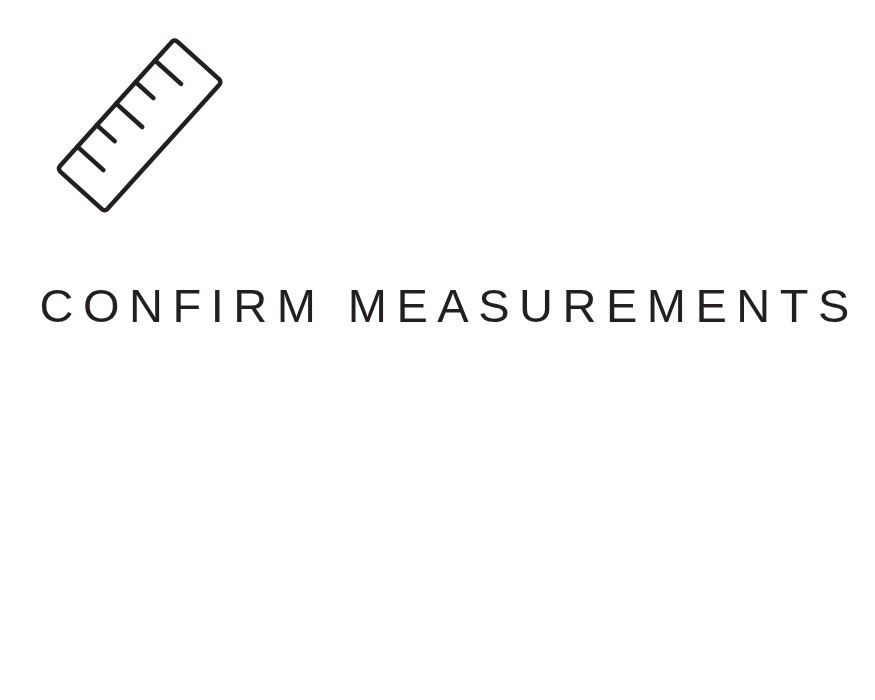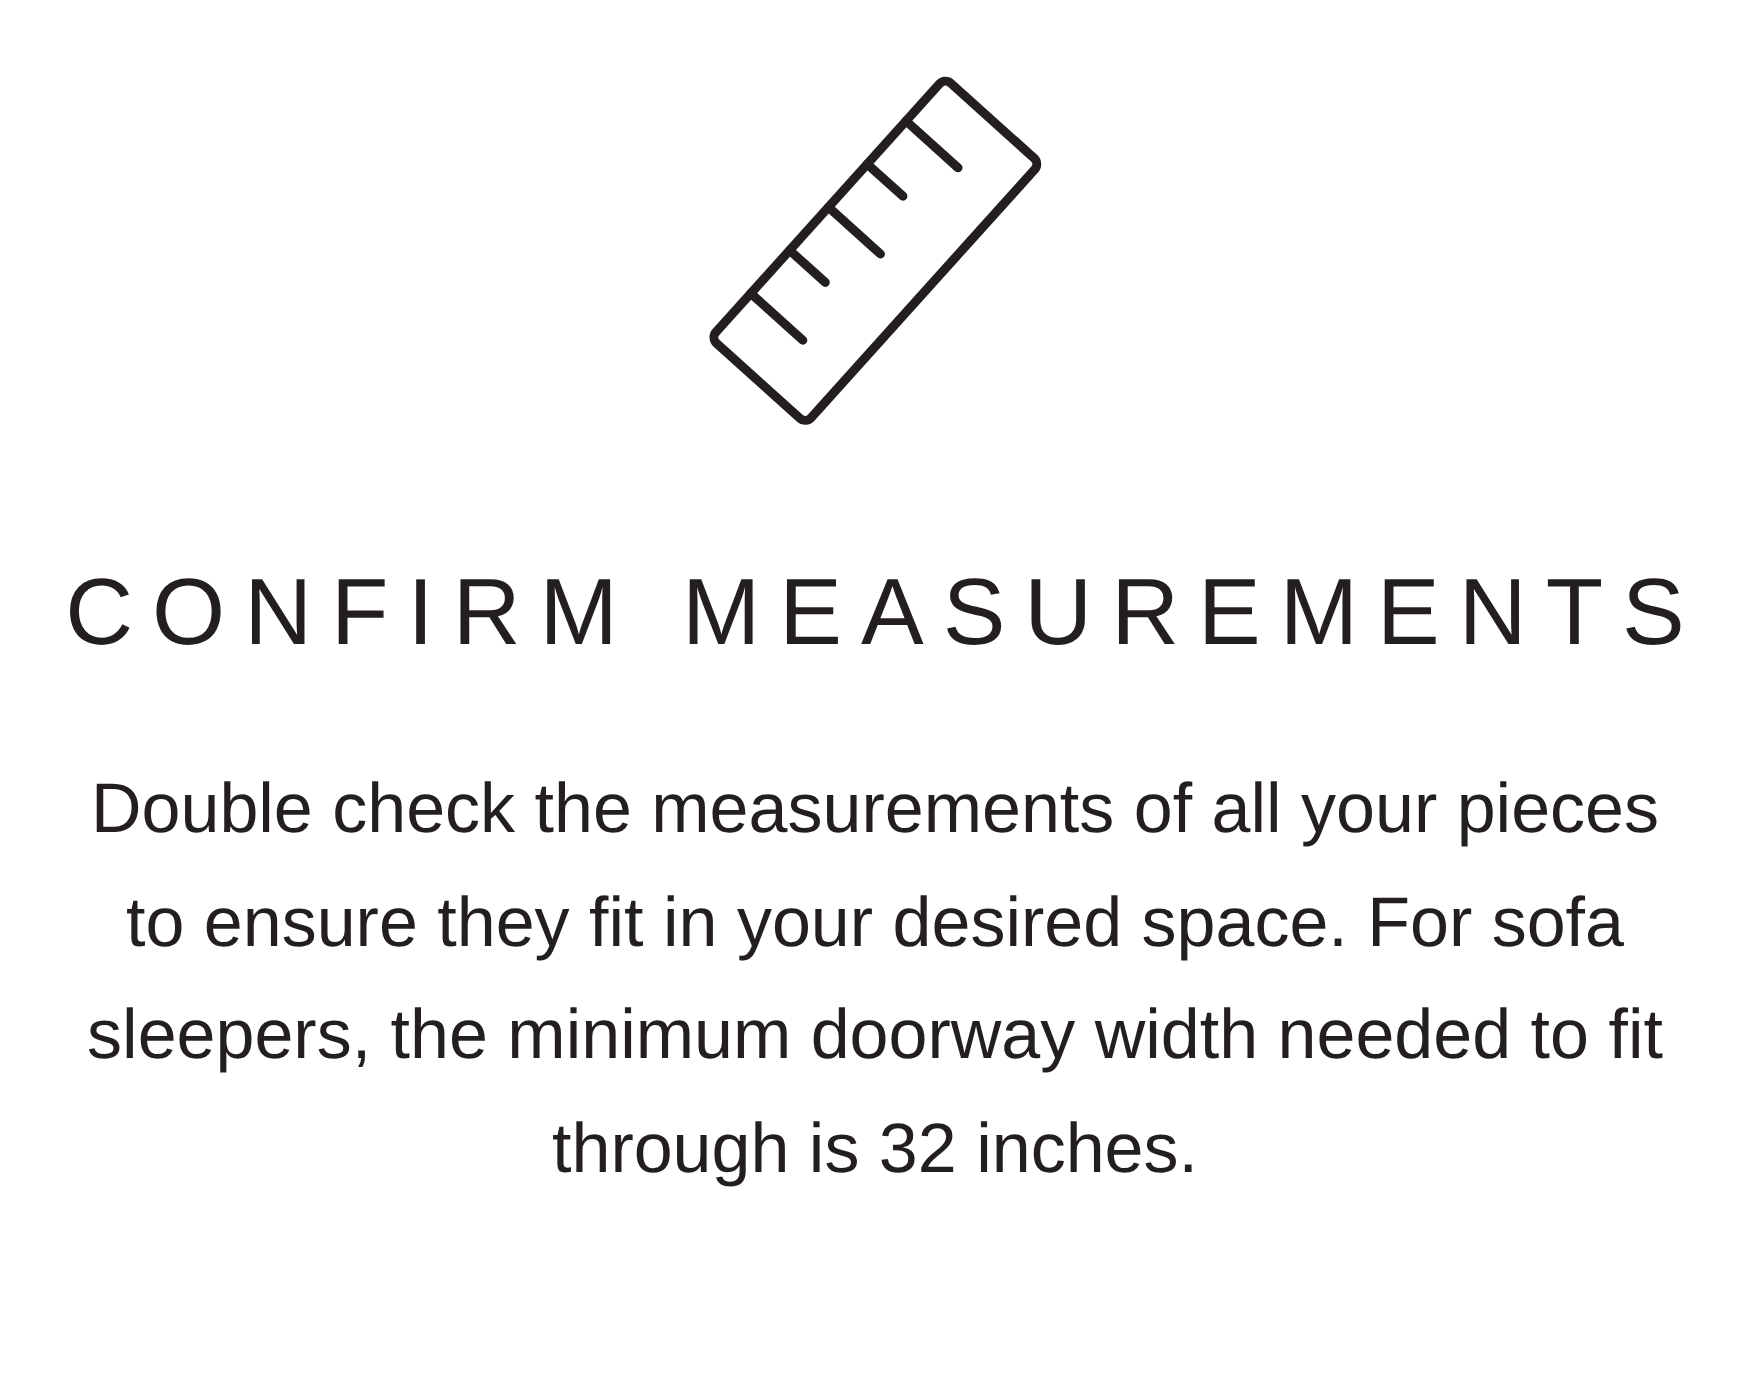--- a/index.html
+++ b/index.html
@@ -13,21 +13,21 @@
     font-family: "Liberation Sans", sans-serif;
     color: #231f20;
     overflow: hidden;
   }
   .card {
     width: 875px;
     height: 700px;
     box-sizing: border-box;
     display: flex;
     flex-direction: column;
-    align-items: center;
+    align-items: flex-start;
     padding: 26px 30px 0 30px;
   }
   .icon-wrap {
     width: 220px;
     height: 190px;
     display: flex;
     align-items: center;
     justify-content: center;
     margin-top: 4px;
   }
@@ -68,15 +68,14 @@
         <line x1="68" y1="63" x2="92" y2="63"></line>
         <line x1="68" y1="92" x2="103" y2="92"></line>
         <line x1="68" y1="121" x2="92" y2="121"></line>
         <line x1="68" y1="150" x2="103" y2="150"></line>
       </g>
     </svg>
   </div>
 
   <div class="headline">CONFIRM MEASUREMENTS</div>
 
-  <div class="body-text">Double check the measurements of all your pieces to ensure they fit in your desired space. For sofa sleepers, the minimum doorway width needed to fit through is 32 inches.</div>
 
 </div>
 
 </body></html>

